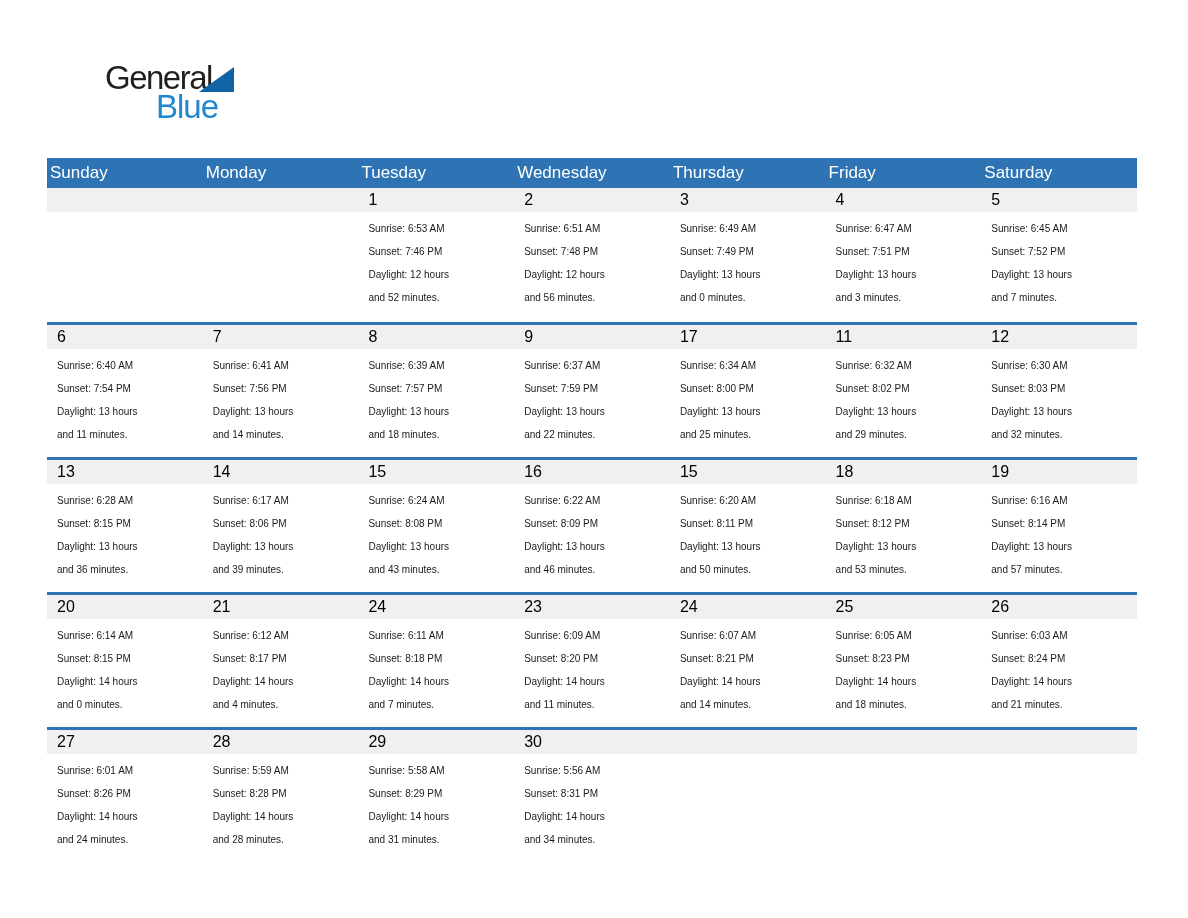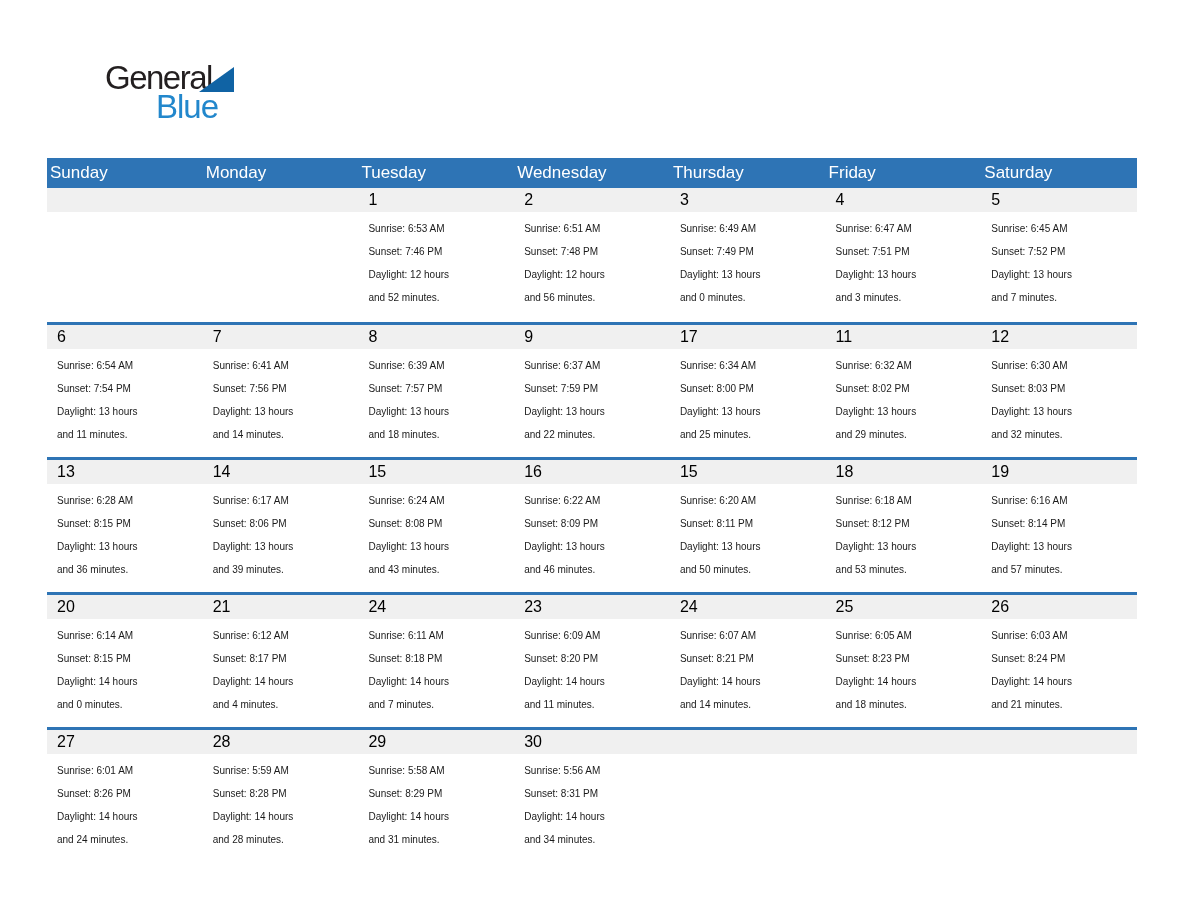--- a/index.html
+++ b/index.html
@@ -119,21 +119,21 @@
             <div class="day-line">Sunset: 7:52 PM</div>
             <div class="day-line">Daylight: 13 hours</div>
             <div class="day-line">and 7 minutes.</div>
           </div>
         </div>
       </div>
       <div class="week-row">
         <div class="day-cell">
           <div class="day-strip">6</div>
           <div class="day-lines">
-            <div class="day-line">Sunrise: 6:54 AM</div>
+            <div class="day-line">Sunrise: 6:40 AM</div>
             <div class="day-line">Sunset: 7:54 PM</div>
             <div class="day-line">Daylight: 13 hours</div>
             <div class="day-line">and 11 minutes.</div>
           </div>
         </div>
         <div class="day-cell">
           <div class="day-strip">7</div>
           <div class="day-lines">
             <div class="day-line">Sunrise: 6:41 AM</div>
             <div class="day-line">Sunset: 7:56 PM</div>

